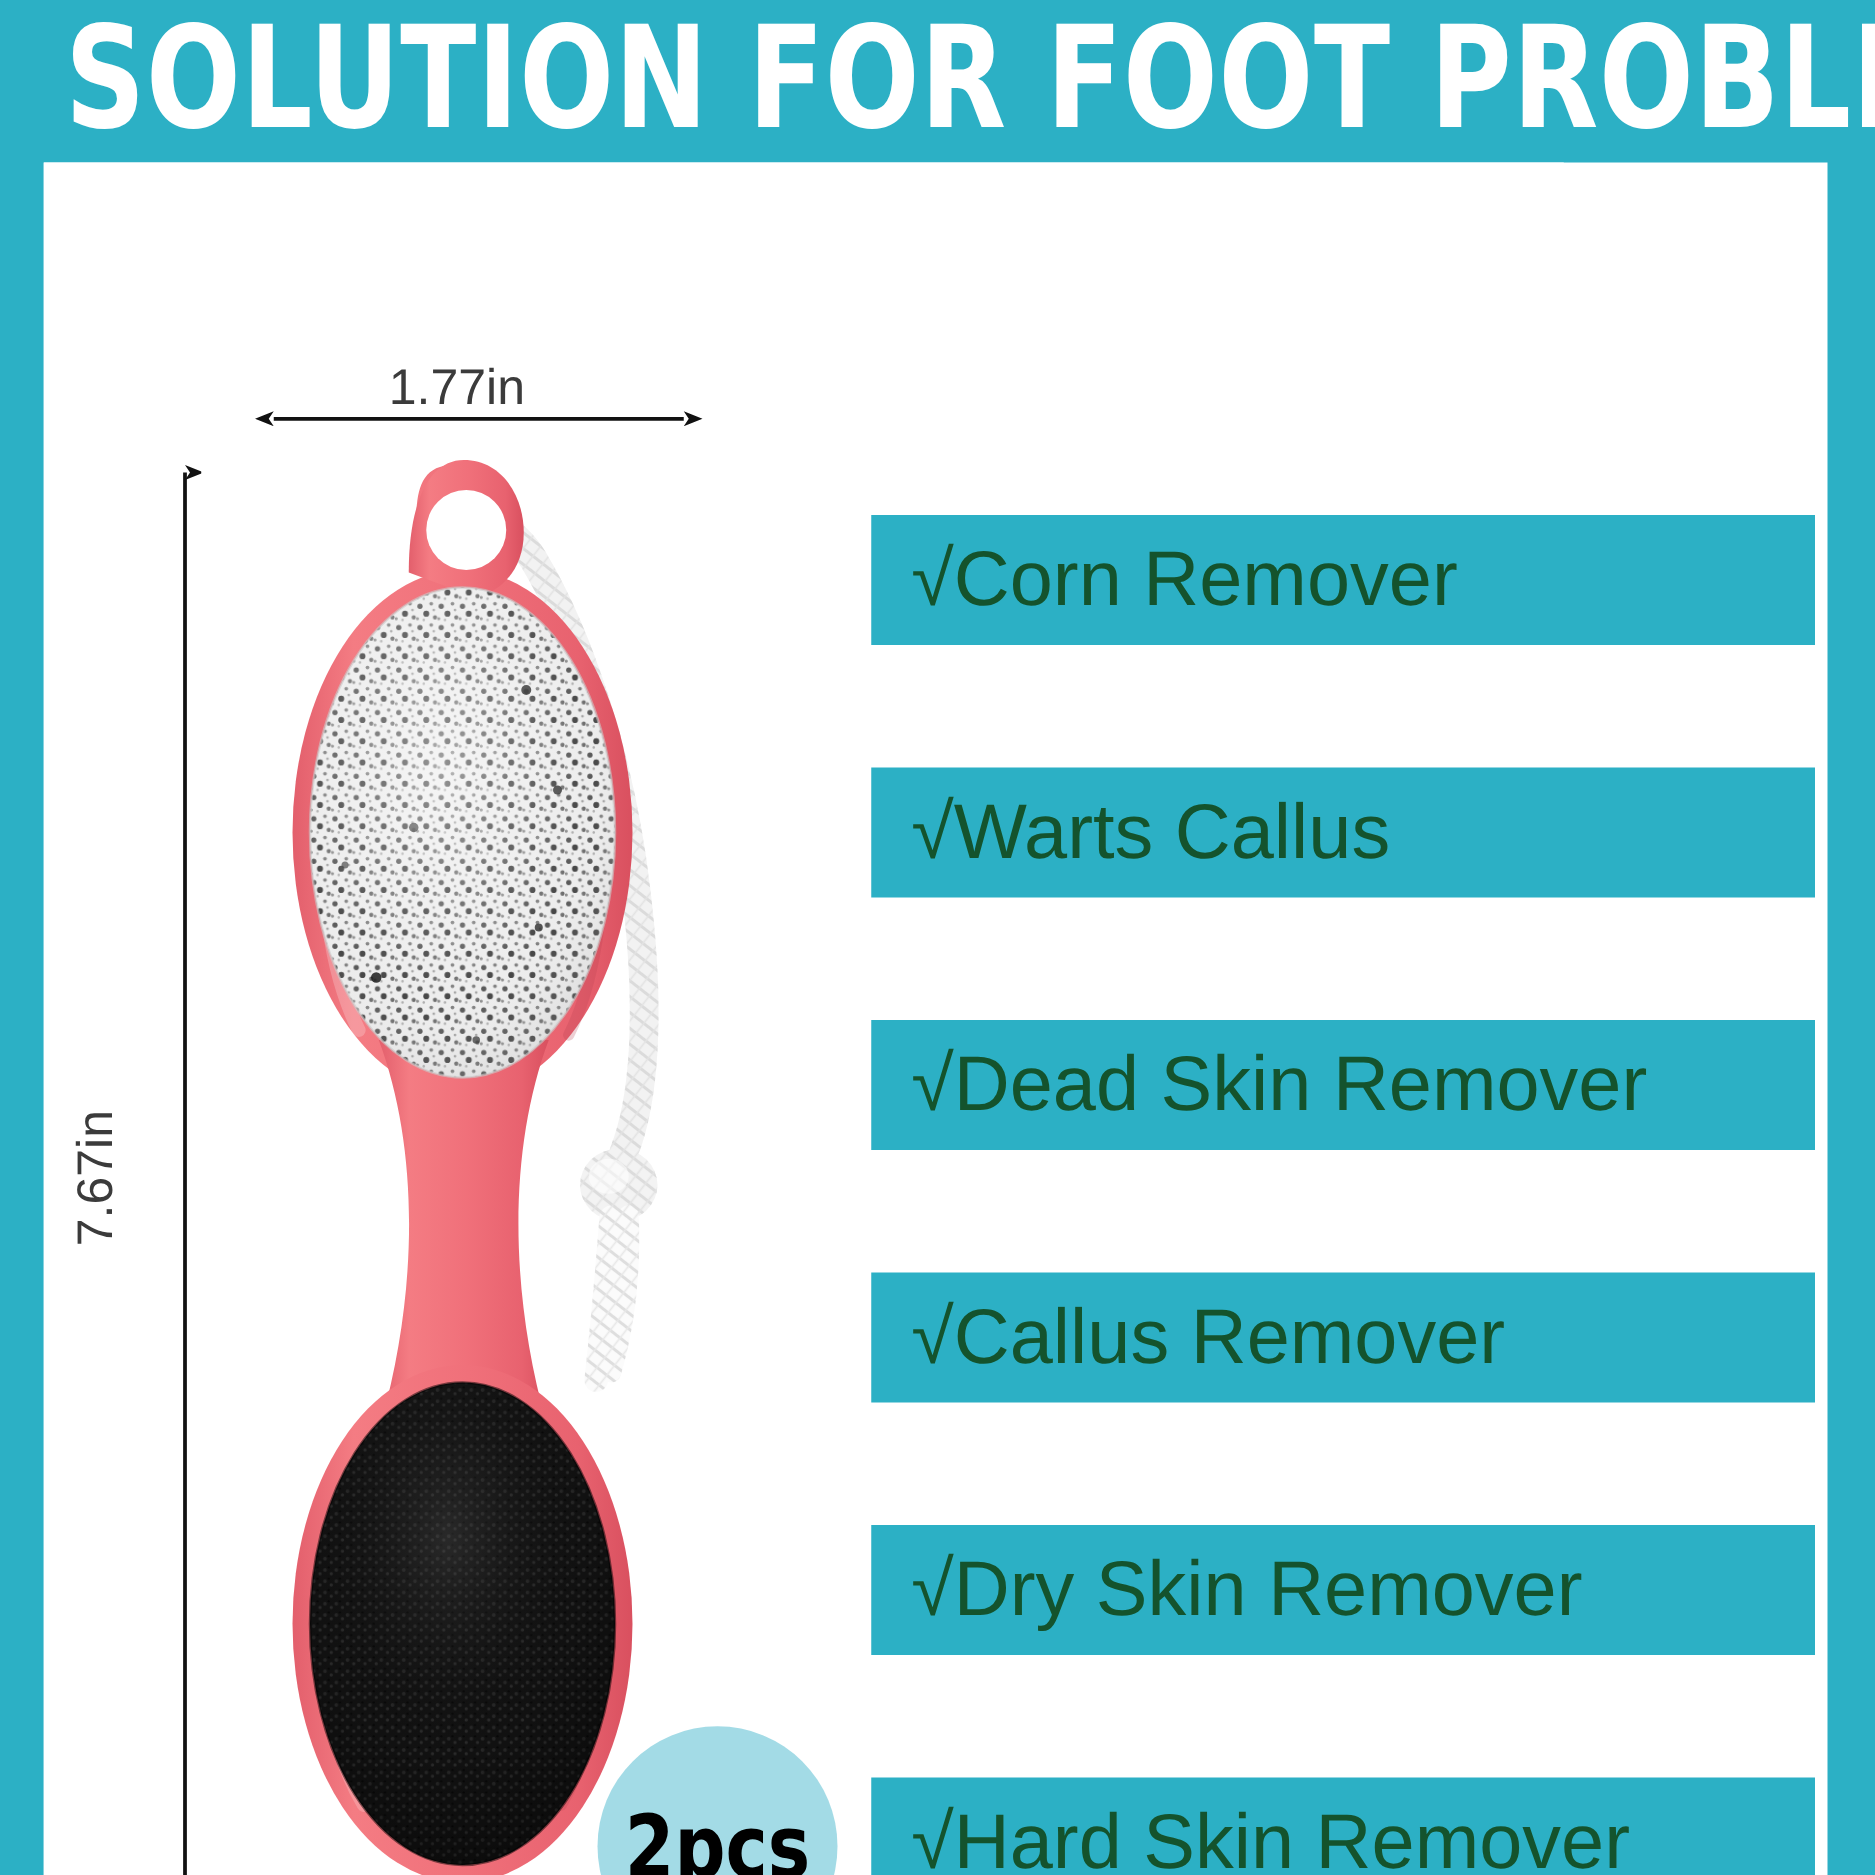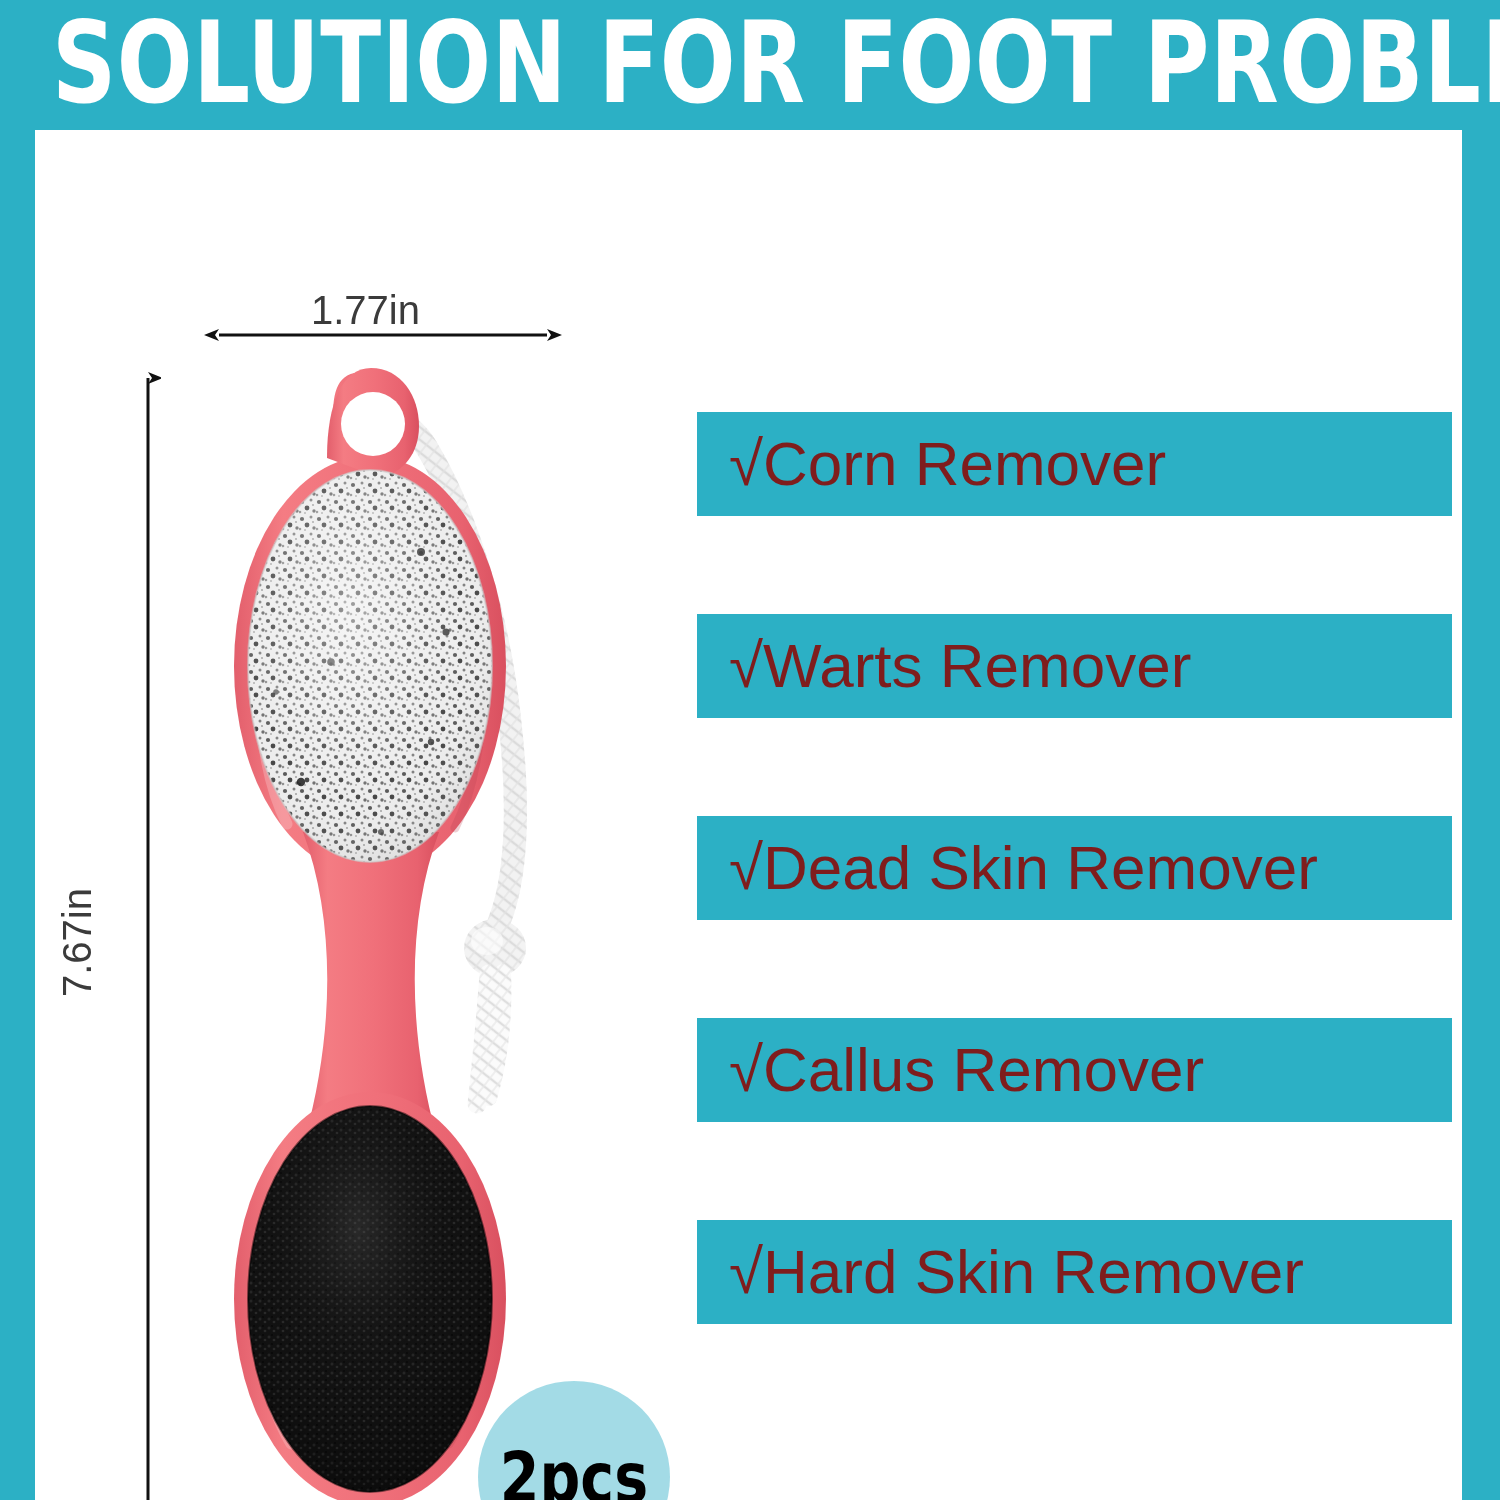--- a/index.html
+++ b/index.html
@@ -147,21 +147,21 @@
     height: 104px;
     background: #2CB0C5;
     margin-bottom: 98px;
   }
   .feature-bar:last-child { margin-bottom: 0; }
   .feature-text {
     position: absolute;
     left: 32px;
     top: 50%;
     transform: translateY(-50%);
-    color: #7f1d1d;
+    color: #14532d;
     font-family: "Liberation Sans", sans-serif;
     font-size: 62px;
     white-space: nowrap;
     line-height: 1;
   }
 </style>
 </head>
 <body>
 
 <div id="infographic">
@@ -343,27 +343,30 @@
 
     <div class="badge">
       <div class="badge-text">2pcs</div>
     </div>
 
     <div class="features">
       <div class="feature-bar">
         <span class="feature-text">√Corn Remover</span>
       </div>
       <div class="feature-bar">
-        <span class="feature-text">√Warts Remover</span>
+        <span class="feature-text">√Warts Callus</span>
       </div>
       <div class="feature-bar">
         <span class="feature-text">√Dead Skin Remover</span>
       </div>
       <div class="feature-bar">
         <span class="feature-text">√Callus Remover</span>
+      </div>
+      <div class="feature-bar">
+        <span class="feature-text">√Dry Skin Remover</span>
       </div>
       <div class="feature-bar">
         <span class="feature-text">√Hard Skin Remover</span>
       </div>
     </div>
 
   </div>
 </div>
 
 </body></html>

